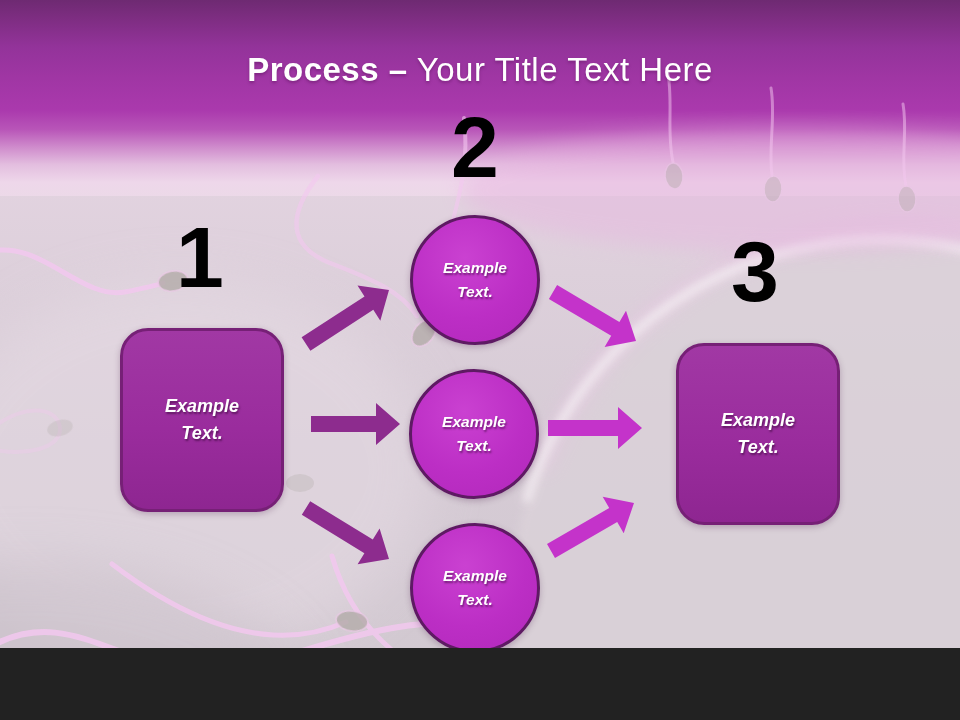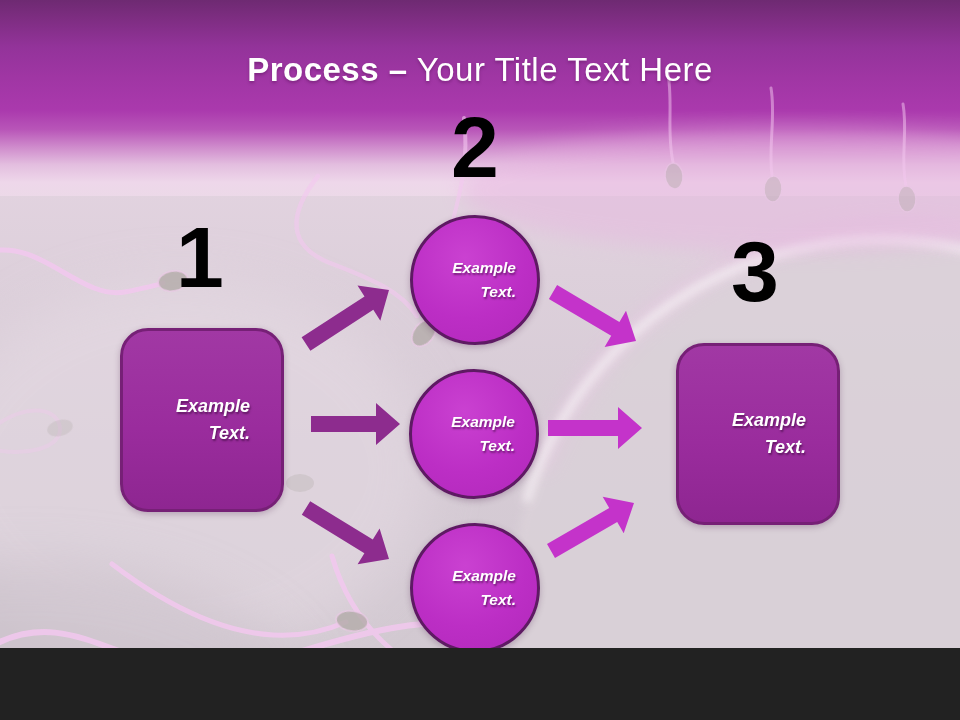--- a/index.html
+++ b/index.html
@@ -57,21 +57,21 @@
     position:absolute;z-index:5;width:124px;height:124px;border-radius:50%;
     background:radial-gradient(circle at 42% 32%,#ca41d1 0%,var(--circle-fill,#bc2ec5) 55%,#b128ba 100%);
     border:3px solid var(--circle-border,#5e1a63);
     box-shadow:0 2px 6px rgba(60,10,60,.25);
     display:flex;align-items:center;justify-content:center;
   }
   .circ-top{left:410px;top:215px;}
   .circ-mid{left:409px;top:369px;}
   .circ-bot{left:410px;top:523px;}
   .shape-label{
-    color:#ffffff;font-weight:700;font-style:italic;text-align:right;
+    color:#ffffff;font-weight:700;font-style:italic;text-align:center;
     text-shadow:1px 2px 2px rgba(40,0,40,.5);
   }
   .proc-box .shape-label{font-size:18px;line-height:27px;width:96px;}
   .proc-circle .shape-label{font-size:15.5px;line-height:24px;width:82px;}
   
   .bg-svg,.arrow-svg{position:absolute;left:0;top:0;z-index:2;}
   .arrow-svg{z-index:3;}
   .arrow-dark{fill:var(--dark-arrow,#8d2c8e);}
   .arrow-bright{fill:var(--bright-arrow,#c433ca);}
 </style>

